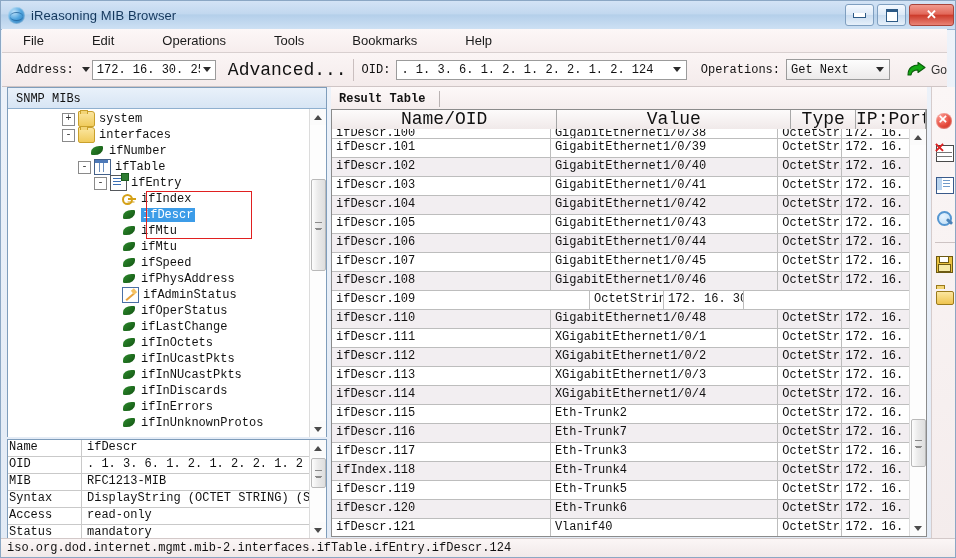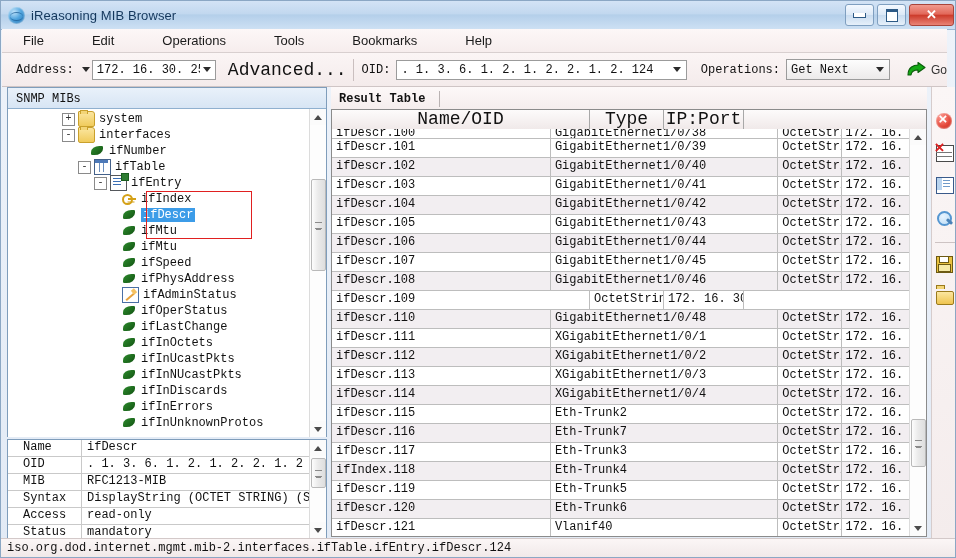--- a/index.html
+++ b/index.html
@@ -107,21 +107,21 @@
     background:linear-gradient(90deg,#fdfdfd 0%,#ebebeb 45%,#dedede 100%);display:flex;align-items:center;justify-content:center;}
   .sb-grip{width:7px;height:5px;border-top:1px solid #8b8b8b;border-bottom:1px solid #8b8b8b;
     box-shadow:0 2px 0 -1px #8b8b8b;}
   .sb-track-bot{position:absolute;left:0;right:0;bottom:0;height:16px;}
 
   
   .propspanel{position:absolute;left:6px;top:438px;width:320px;height:100px;
     background:#fff;border:1px solid #7f9dbb;box-sizing:border-box;overflow:hidden;}
   .proprow{display:flex;height:16px;border-bottom:1px solid #c9c9c9;}
   .proprow .k{width:74px;font-family:"Liberation Mono",monospace;font-size:12px;color:#111;
-    padding-left:15px;border-right:1px solid #c9c9c9;box-sizing:border-box;background:#fff;}
+    padding-left:1px;border-right:1px solid #c9c9c9;box-sizing:border-box;background:#fff;}
   .proprow .v{flex:1;font-family:"Liberation Mono",monospace;font-size:12px;color:#111;padding-left:5px;
     white-space:nowrap;overflow:hidden;}
 
   
   .rightpanel{position:absolute;left:330px;top:86px;width:596px;height:452px;}
   .rtabs{height:22px;background:linear-gradient(180deg,#fdf8f8 0%,#f5eded 100%);display:flex;align-items:flex-end;}
   .rtab{font-family:"Liberation Mono",monospace;font-size:12px;font-weight:bold;color:#111;padding:3px 10px 3px 8px;}
   .rtab-div{width:1px;height:16px;background:#b9b2b2;margin-left:4px;margin-bottom:2px;}
   .tablewrap{position:relative;width:596px;height:428px;border:1px solid #8b8b8b;box-sizing:border-box;background:#fff;overflow:hidden;}
   .thead{display:flex;height:19px;background:linear-gradient(180deg,#fdfbfb 0%,#f0e9e9 100%);
@@ -426,20 +426,21 @@
   </div>
 
   <div class="rightpanel">
     <div class="rtabs">
       <div class="rtab">Result Table</div>
       <div class="rtab-div"></div>
     </div>
     <div class="tablewrap">
       <div class="thead">
         <div class="th c1">Name/OID</div>
+        <div class="th c2">Value</div>
         <div class="th c3">Type</div>
         <div class="th c4">IP:Port</div>
       </div>
       <div class="tbody" id="rows-root">
           <div class="trow clipped">
             <div class="td c1">ifDescr.100</div>
             <div class="td c2">GigabitEthernet1/0/38</div>
             <div class="td c3">OctetString</div>
             <div class="td c4">172. 16. 30...</div>
           </div>

